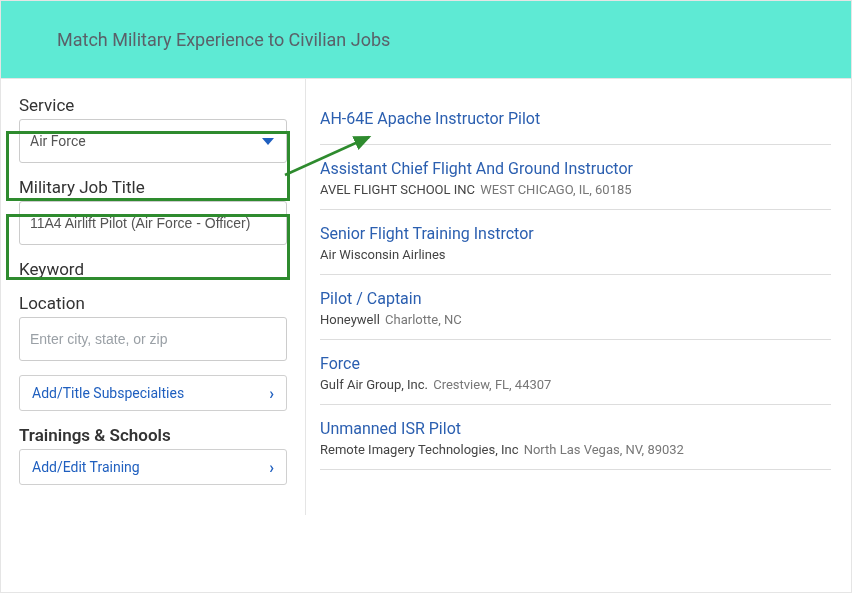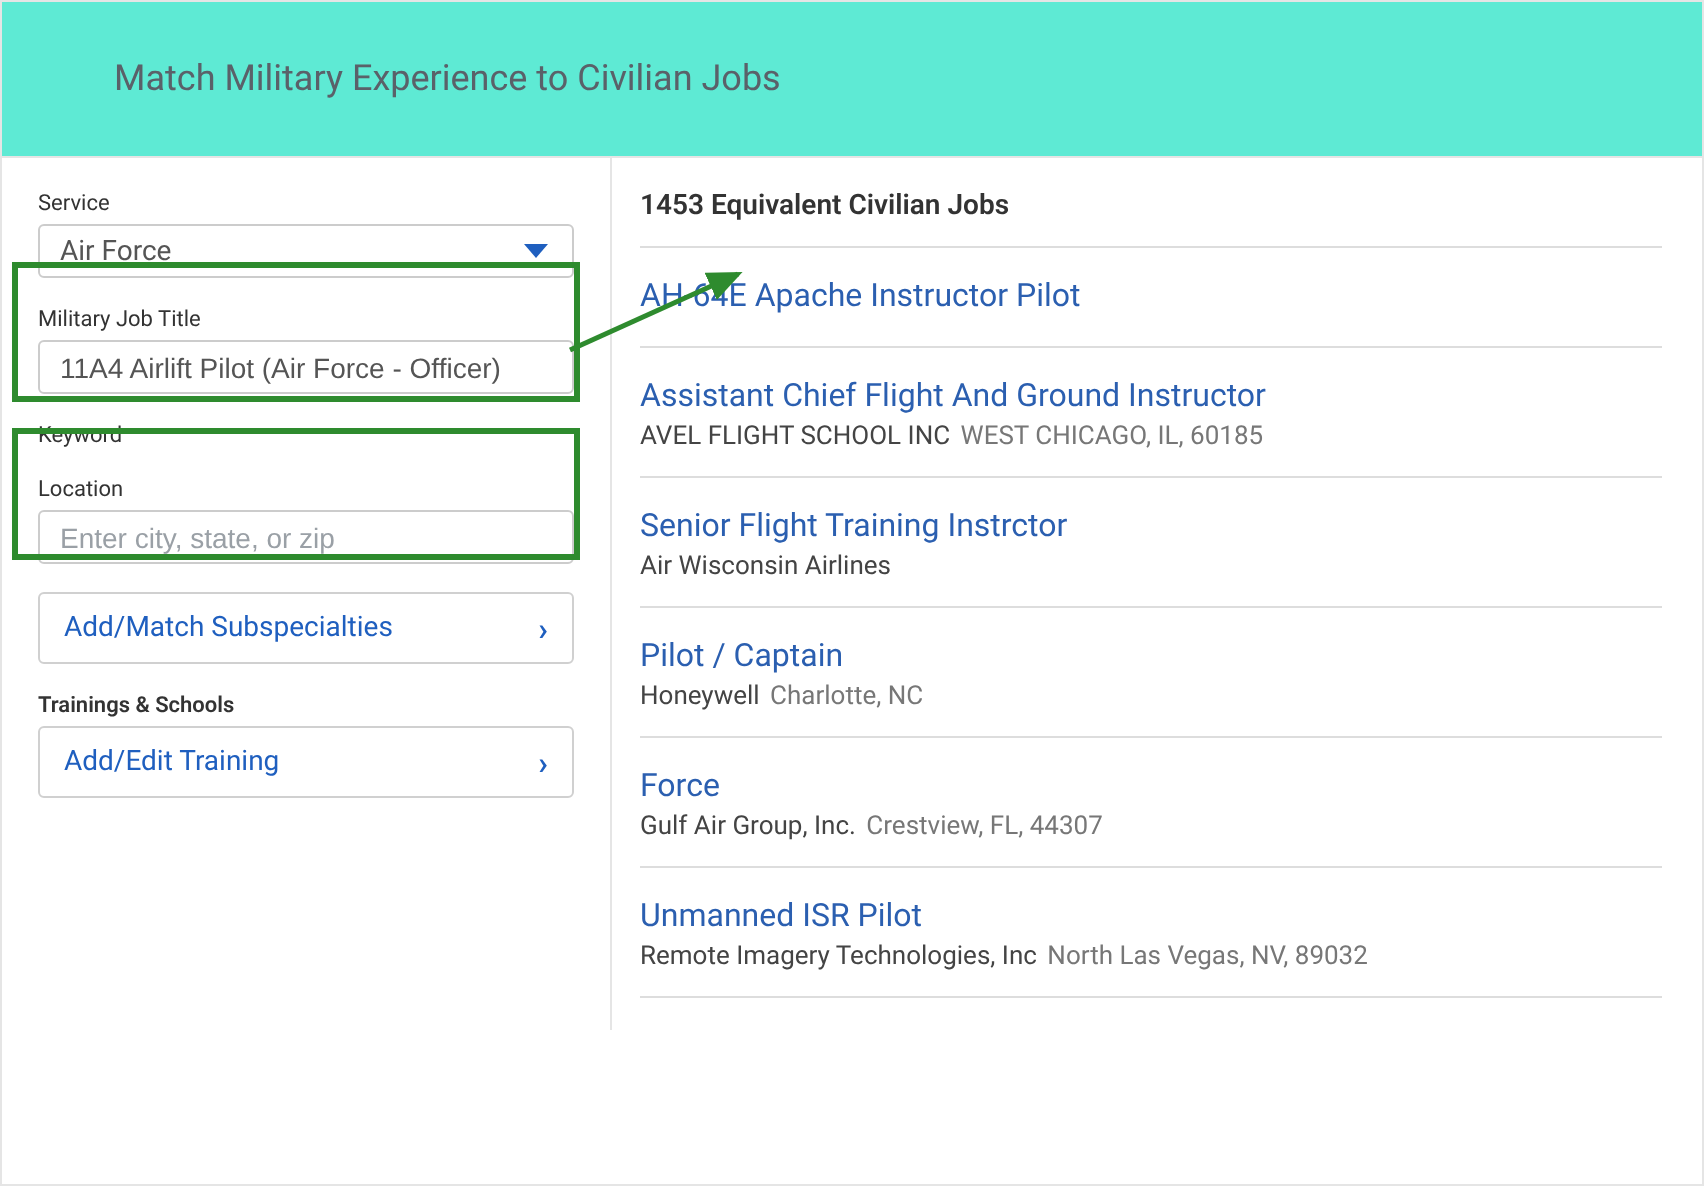--- a/index.html
+++ b/index.html
@@ -4,23 +4,23 @@
   <style>
     * { box-sizing: border-box; margin: 0; padding: 0; }
     body { font-family: -apple-system, BlinkMacSystemFont, "Segoe UI", Roboto, Arial, sans-serif; font-size: 14px; color: #333; background: #fff; }
     .page { width: 852px; height: 593px; border: 1px solid #e5e5e5; position: relative; }
     .header { background: #5eead4; border-bottom: 1px solid #e5e5e5; padding: 28px 0 28px 56px; }
     .header h1 { font-size: 18px; font-weight: 400; color: #5a6169; }
     .content { display: flex; }
     .sidebar { width: 305px; padding: 16px 18px; border-right: 1px solid #e5e5e5; }
     .main { flex: 1; padding: 16px 20px 16px 14px; }
     .field-group { margin-bottom: 14px; position: relative; }
-    .field-label { display: block; font-size: 11px; color: #333; margin-bottom: 4px; font-weight: 400; }
+    .field-label { display: block; font-size: 17px; color: #333; margin-bottom: 4px; font-weight: 400; }
     .field-label.bold { font-weight: 600; }
-    .text-input, .select-box { width: 100%; height: 27px; border: 1px solid #ccc; border-radius: 3px; padding: 0 10px; font-size: 14px; color: #555; background: #fff; outline: none; }
+    .text-input, .select-box { width: 100%; height: 44px; border: 1px solid #ccc; border-radius: 3px; padding: 0 10px; font-size: 14px; color: #555; background: #fff; outline: none; }
     .text-input::placeholder { color: #9aa0a6; }
     .select-box { display: flex; align-items: center; justify-content: space-between; cursor: pointer; padding-right: 12px; }
     .select-value { color: #555; }
     .caret { width: 0; height: 0; border-left: 6px solid transparent; border-right: 6px solid transparent; border-top: 7px solid #1f5fbf; }
     .link-button { width: 100%; height: 36px; border: 1px solid #d0d0d0; border-radius: 3px; background: #fff; display: flex; align-items: center; justify-content: space-between; padding: 0 12px; cursor: pointer; color: #1f5fbf; font-size: 14px; }
     .chevron-right { color: #1f5fbf; font-size: 16px; font-weight: 600; }
     .highlight-box { position: absolute; border: 3px solid #2e8b2e; pointer-events: none; }
     .results-header { font-size: 14px; font-weight: 600; color: #333; padding-bottom: 12px; border-bottom: 1px solid #ddd; }
     .job { padding: 14px 0 12px 0; border-bottom: 1px solid #ddd; }
     .job-title { font-size: 16px; color: #2b5fb0; font-weight: 400; margin-bottom: 4px; cursor: pointer; }
@@ -57,37 +57,36 @@
         <label class="field-label">Keyword</label>
       </div>
 
       <div class="field-group">
         <label class="field-label">Location</label>
         <input type="text" class="text-input" placeholder="Enter city, state, or zip" style="">
       </div>
 
       <div class="field-group">
         <div class="link-button">
-          <span>Add/Match Subspecialties</span>
+          <span>Add/Title Subspecialties</span>
           <span class="chevron-right">›</span>
         </div>
       </div>
 
       <div class="field-group">
         <label class="field-label bold">Trainings &amp; Schools</label>
         <div class="link-button">
           <span>Add/Edit Training</span>
           <span class="chevron-right">›</span>
         </div>
       </div>
 
     </div>
 
     <div class="main">
-      <div class="results-header">1453 Equivalent Civilian Jobs</div>
       <div id="job-list">
           <div class="job">
             <div class="job-title">AH-64E Apache Instructor Pilot</div>
           </div>
           <div class="job">
             <div class="job-title">Assistant Chief Flight And Ground Instructor</div>
             <div class="job-meta"><span class="job-company">AVEL FLIGHT SCHOOL INC</span><span class="job-location"> WEST CHICAGO, IL, 60185</span></div>
           </div>
           <div class="job">
             <div class="job-title">Senior Flight Training Instrctor</div>

